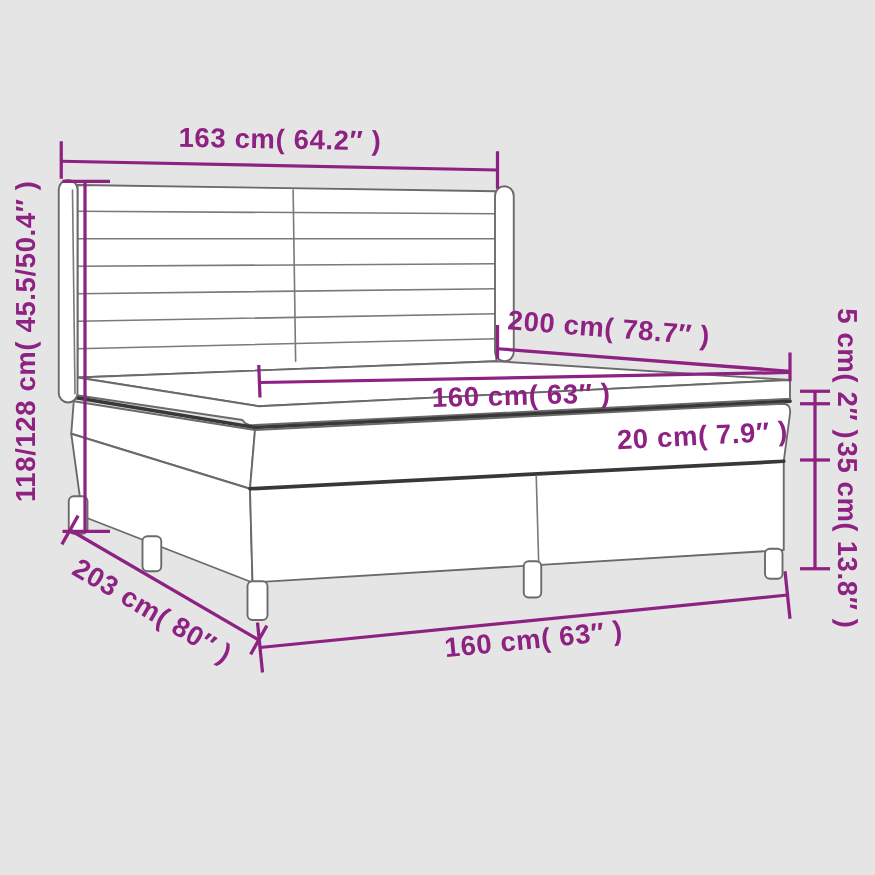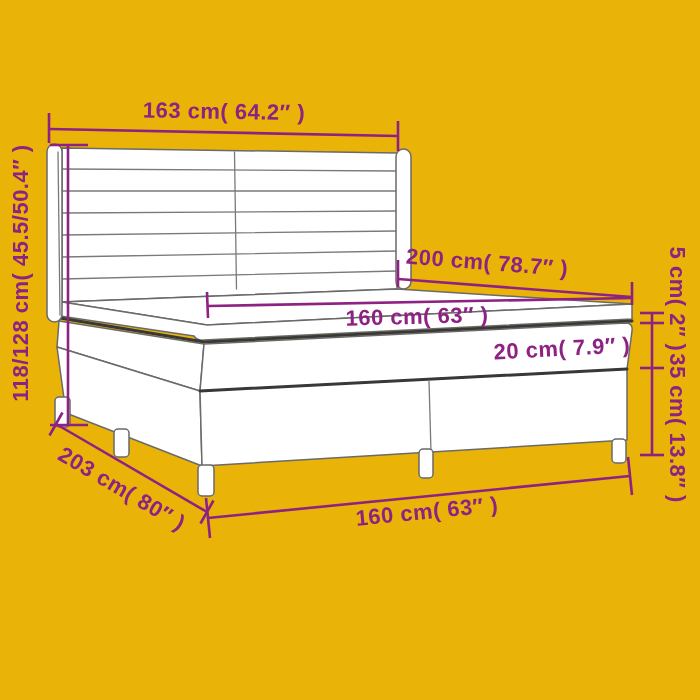--- a/index.html
+++ b/index.html
@@ -4,21 +4,21 @@
 <style>
   html, body {
     margin: 0;
     padding: 0;
     background: #ffffff;
   }
   .canvas {
     position: relative;
     width: 700px;
     height: 700px;
-    background: #eab308;
+    background: #e5e5e5;
     overflow: hidden;
     font-family: "Liberation Sans", sans-serif;
   }
   svg { display: block; }
   .outline {
     fill: #ffffff;
     stroke: #6a6a6a;
     stroke-width: 1.5;
     stroke-linejoin: round;
     stroke-linecap: round;

